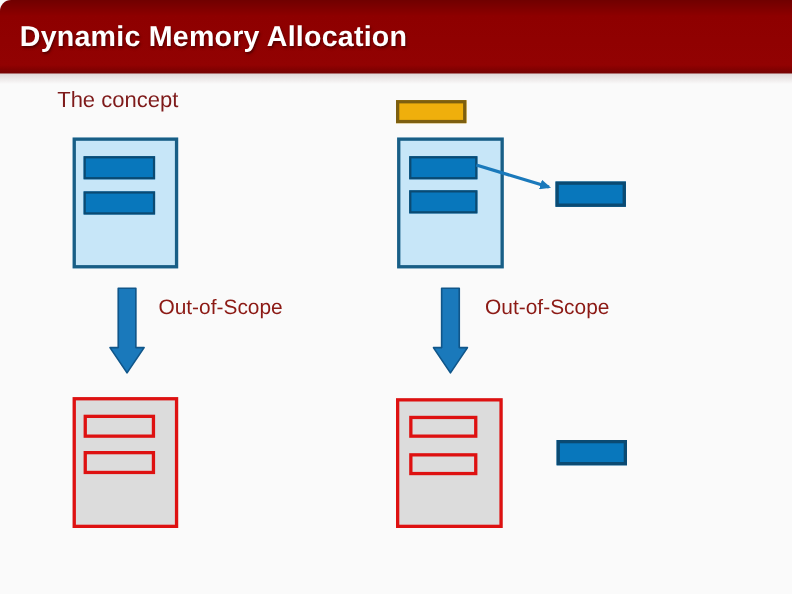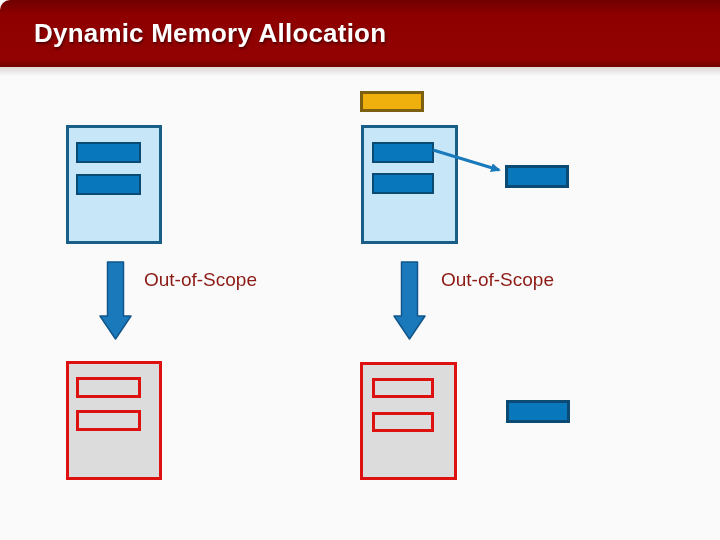--- a/index.html
+++ b/index.html
@@ -25,21 +25,21 @@
     background: linear-gradient(180deg,
       #700000 0%,
       var(--header-red, #8E0000) 22%,
       #920202 88%,
       #730000 100%);
     border-top-left-radius: 10px;
     display: flex;
     align-items: center;
   }
   .title-bar h1 {
-    padding-left: 34px;
+    padding-left: 18px;
     font-size: 26px;
     font-weight: bold;
     color: #FFFFFF;
     letter-spacing: 0.2px;
     text-shadow: 1px 2px 2px rgba(40, 0, 0, 0.55);
     white-space: nowrap;
   }
   .header-shadow {
     position: absolute;
     left: 0; top: 67px;
@@ -152,20 +152,21 @@
 </head>
 <body>
 
 <div class="slide">
 
   <div class="title-bar">
     <h1>Dynamic Memory Allocation</h1>
   </div>
   <div class="header-shadow"></div>
 
+  <div class="subtitle">The concept</div>
 
   <div class="orange-block"></div>
 
   <div class="membox left">
     <div class="var-bar b1"></div>
     <div class="var-bar b2"></div>
   </div>
 
   <div class="membox right">
     <div class="var-bar b1"></div>

